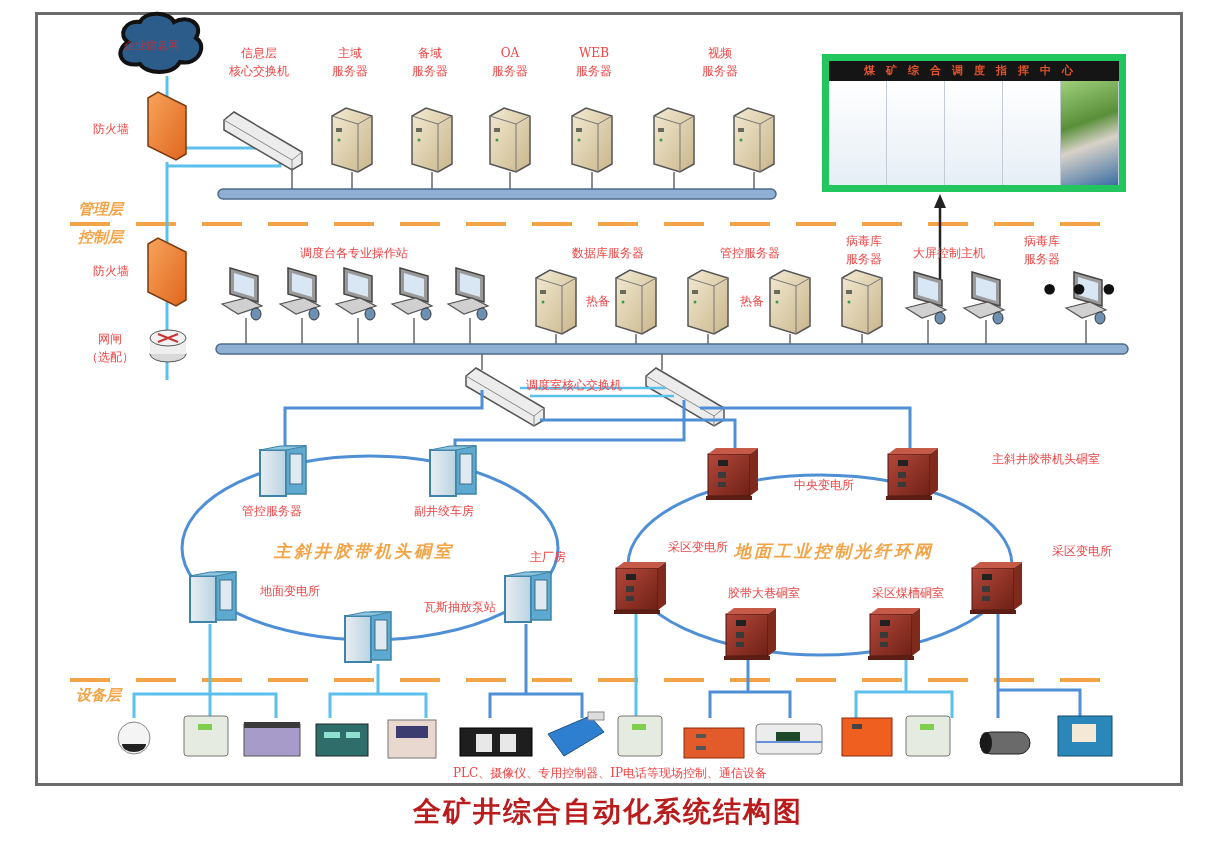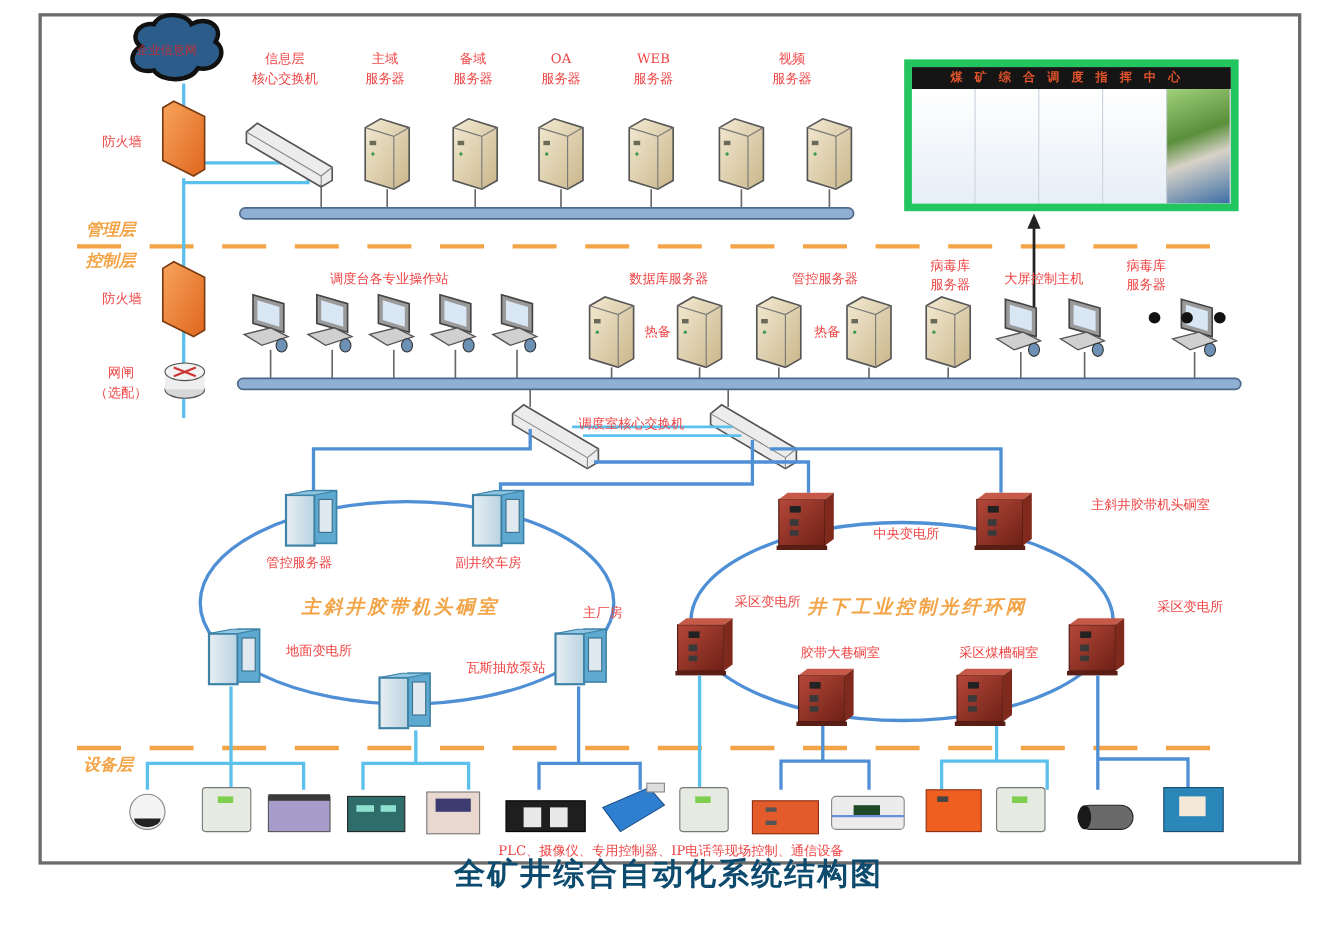--- a/index.html
+++ b/index.html
@@ -3,21 +3,21 @@
 <meta charset="utf-8">
 <style>
   html,body{margin:0;padding:0;background:#ffffff;}
   body{width:1216px;height:860px;position:relative;overflow:hidden;font-family:"DejaVu Serif","Liberation Serif",serif;}
   .frame{position:absolute;left:35px;top:12px;width:1148px;height:774px;border:3px solid #6b6b6b;box-sizing:border-box;background:#fff;}
   svg.main{position:absolute;left:0;top:0;}
   .lbl{position:absolute;color:#ef4444;font-size:12px;line-height:18px;text-align:center;white-space:pre-line;font-family:"DejaVu Serif","Liberation Serif",serif;}
   .lbl.left{text-align:right;}
   .layer{position:absolute;color:#f3a447;font-size:15px;font-weight:bold;font-style:italic;font-family:Liberation Serif, serif;}
   .ring-title{position:absolute;color:#f3a447;font-size:17px;font-weight:bold;font-style:italic;letter-spacing:3px;font-family:"DejaVu Sans","Liberation Sans",sans-serif;}
-  .caption{position:absolute;left:0;width:1216px;top:776px;text-align:center;color:#0c4a6e;font-size:28px;font-weight:bold;letter-spacing:2px;font-family:"DejaVu Sans","Liberation Sans",sans-serif;}
+  .caption{position:absolute;left:0;width:1216px;top:793px;text-align:center;color:#b91c1c;font-size:28px;font-weight:bold;letter-spacing:2px;font-family:"DejaVu Sans","Liberation Sans",sans-serif;}
   .screen{position:absolute;left:822px;top:54px;width:290px;height:124px;background:#eef3f8;border:7px solid #22c55e;overflow:hidden;}
   .screen .bar{height:20px;background:#151515;color:#e0532b;font-size:11px;font-weight:bold;letter-spacing:11px;text-align:center;line-height:20px;font-family:"DejaVu Sans","Liberation Sans",sans-serif;}
   .screen .panes{display:flex;height:104px;}
   .screen .pane{flex:1;border-right:1px solid #c3ccd6;position:relative;background:linear-gradient(180deg,#ffffff 0%,#e6eef6 100%);}
   .screen .pane.map{background:linear-gradient(160deg,#9fd07a 0%,#5a8f3a 40%,#d8d2c8 60%,#3a6ea5 100%);}
   .cloud-text{position:absolute;left:124px;top:38px;width:80px;text-align:left;color:#c0313b;font-size:11px;font-weight:normal;font-family:"DejaVu Sans","Liberation Sans",sans-serif;}
 </style>
 </head>
 <body>
 
@@ -327,21 +327,21 @@
 服务器</div>
 <div class="lbl" style="left:504px;top:376px;width:140px;">调度室核心交换机</div>
 
 <div class="ring-title" style="left:274px;top:540px;">主斜井胶带机头硐室</div>
 <div class="lbl" style="left:232px;top:502px;width:80px;">管控服务器</div>
 <div class="lbl" style="left:404px;top:502px;width:80px;">副井绞车房</div>
 <div class="lbl left" style="left:240px;top:582px;width:80px;">地面变电所</div>
 <div class="lbl left" style="left:396px;top:598px;width:100px;">瓦斯抽放泵站</div>
 <div class="lbl left" style="left:506px;top:548px;width:60px;">主厂房</div>
 
-<div class="ring-title" style="left:734px;top:540px;">井下工业控制光纤环网</div>
+<div class="ring-title" style="left:734px;top:540px;">地面工业控制光纤环网</div>
 <div class="lbl left" style="left:764px;top:476px;width:90px;">中央变电所</div>
 <div class="lbl left" style="left:950px;top:450px;width:150px;">主斜井胶带机头硐室</div>
 <div class="lbl left" style="left:638px;top:538px;width:90px;">采区变电所</div>
 <div class="lbl left" style="left:1022px;top:542px;width:90px;">采区变电所</div>
 <div class="lbl left" style="left:700px;top:584px;width:100px;">胶带大巷硐室</div>
 <div class="lbl left" style="left:844px;top:584px;width:100px;">采区煤槽硐室</div>
 
 <div class="lbl" style="left:350px;top:764px;width:520px;">PLC、摄像仪、专用控制器、IP电话等现场控制、通信设备</div>
 
 <div class="caption">全矿井综合自动化系统结构图</div>

